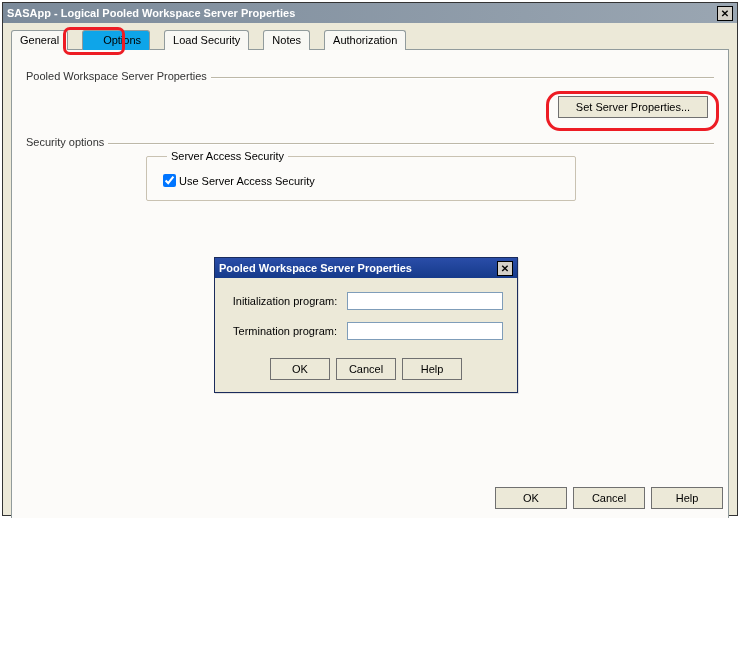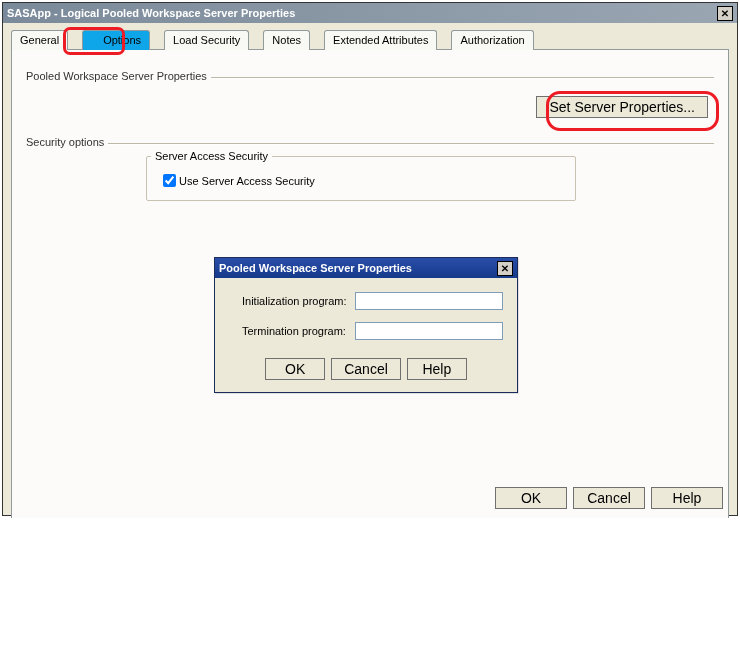--- a/index.html
+++ b/index.html
@@ -122,37 +122,37 @@
   }
   .set-btn-row {
     text-align: right;
     margin: 14px 6px 4px 0;
   }
   .btn {
     background: #ece9d8;
     border: 1px solid #707070;
     padding: 0 12px;
     font-family: inherit;
-    font-size: 14px;
+    font-size: 11px;
     min-width: 72px;
     height: 22px;
     cursor: pointer;
   }
   .fieldset {
     position: relative;
     border: 1px solid #c9c2b2;
     border-radius: 2px;
     padding: 14px 12px 10px 12px;
     margin: 8px 30px 0 120px;
     width: 430px;
   }
   .fieldset .legend {
     position: absolute;
     top: -7px;
-    left: 4px;
+    left: 20px;
     background: #fcfbf9;
     padding: 0 4px;
     font-size: 11px;
   }
   .chk-row { display: flex; align-items: center; }
   .chk {
     width: 13px; height: 13px;
   }
   .inner-dialog {
     position: absolute;
@@ -176,21 +176,21 @@
   .inner-titlebar .titlebar-text { font-size: 11px; }
   .inner-body {
     padding: 14px 14px 12px 14px;
   }
   .form-row {
     display: flex;
     align-items: center;
     margin-bottom: 12px;
     gap: 6px;
   }
-  .form-row label { width: 112px; text-align: left; margin-left: 13px; }
+  .form-row label { width: 112px; text-align: center; }
   .txt {
     flex: 1;
     border: 1px solid #7f9db9;
     height: 18px;
     font-family: inherit;
     font-size: 11px;
     padding: 1px 2px;
     background: #fff;
   }
   .dlg-btn-row {
@@ -221,21 +221,20 @@
   <div class="tab-highlight"></div>
   <div class="btn-highlight"></div>
 
   <div class="body">
 
     <div class="tabs-strip">
       <div class="tab">General</div>
       <div class="tab active">Options</div>
       <div class="tab">Load Security</div>
       <div class="tab">Notes</div>
-      <div class="tab">Extended Attributes</div>
       <div class="tab">Authorization</div>
     </div>
 
     <div class="tab-panel">
 
       <div class="group">
         <div class="group-line"></div>
         <span class="group-label">Pooled Workspace Server Properties</span>
         <div class="set-btn-row">
           <button class="btn" style="min-width:150px;">Set Server Properties...</button>

